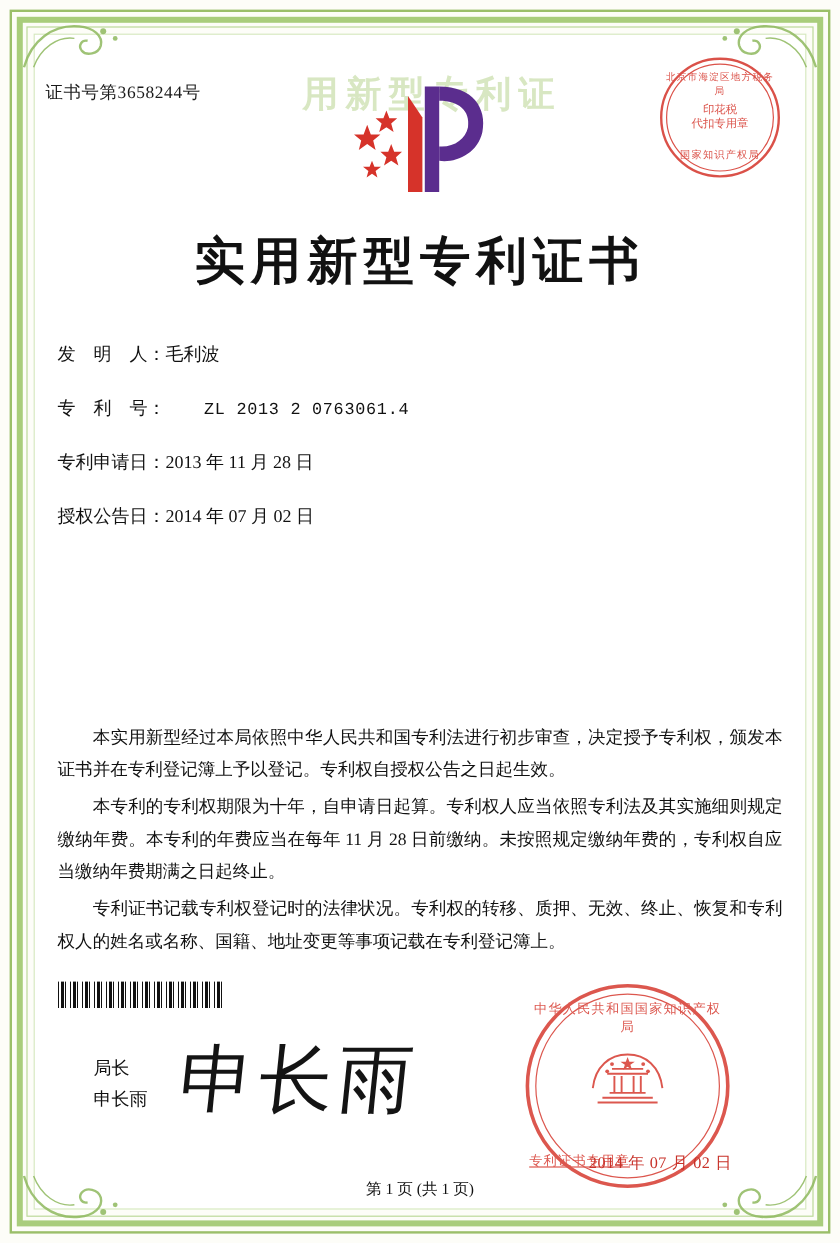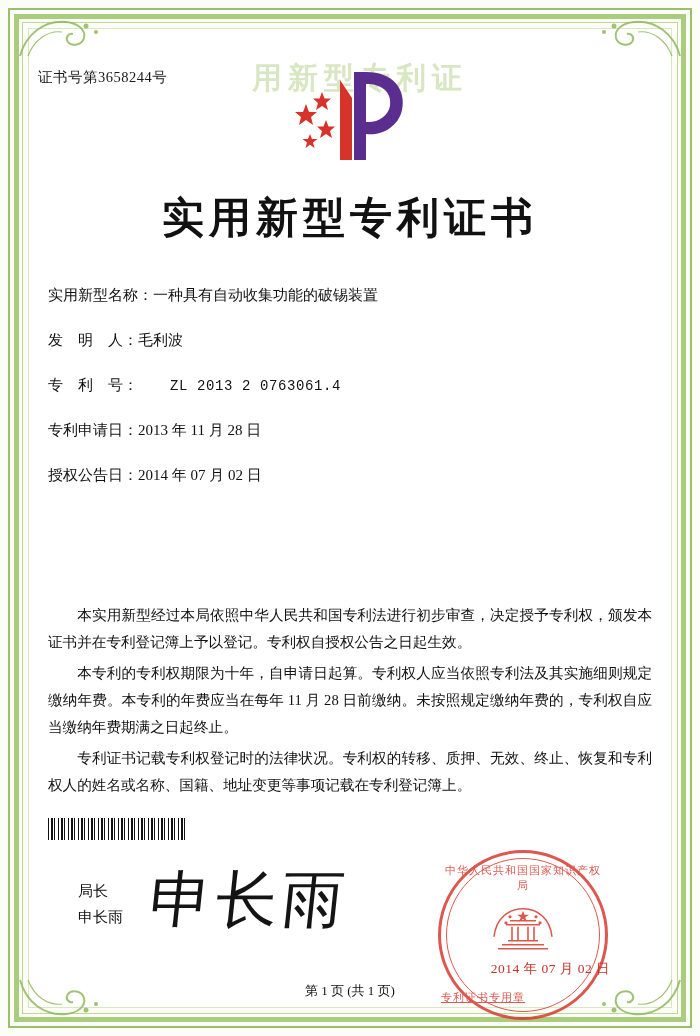--- a/index.html
+++ b/index.html
@@ -219,21 +219,21 @@
     color: #141414;
     font-family: "Liberation Serif", "DejaVu Serif", serif;
     letter-spacing: 4px;
     transform: skewX(-6deg);
     white-space: nowrap;
   }
 
   
   .seal-nat {
     position: absolute;
-    right: 62px; top: 820px;
+    right: 62px; top: 790px;
     width: 164px; height: 164px;
     border: 3px solid #d63a30;
     border-radius: 50%;
     color: #d63a30;
     opacity: .85;
   }
   .seal-nat .ring2 {
     position: absolute; left: 5px; top: 5px; right: 5px; bottom: 5px;
     border: 1px solid #d63a30; border-radius: 50%;
   }
@@ -326,27 +326,30 @@
 
         <g fill="#d6332a">
           <polygon points="24,42 27,50 35,50 29,55 31,63 24,58 17,63 19,55 13,50 21,50"></polygon>
           <polygon points="40,30 42.5,36.5 49,36.5 44,41 46,48 40,44 34,48 36,41 31,36.5 37.5,36.5"></polygon>
           <polygon points="44,58 46.5,64.5 53,64.5 48,69 50,76 44,72 38,76 40,69 35,64.5 41.5,64.5"></polygon>
           <polygon points="28,72 30,77 35.5,77 31,80.5 32.5,86 28,82.8 23.5,86 25,80.5 20.5,77 26,77"></polygon>
         </g>
       </svg>
     </div>
 
+    <div class="seal-top">
+      <div class="ring"></div>
+      <div class="arc-top">北京市海淀区地方税务局</div>
+      <div class="mid">印花税<br>代扣专用章</div>
+      <div class="arc-bot">国家知识产权局</div>
+    </div>
 
     <div class="title">实用新型专利证书</div>
 
     <div class="fields">
-      <div class="field-row">
-        <span class="lbl">实用新型名称：</span><span class="val">一种具有自动收集功能的破锡装置</span>
-      </div>
       <div class="field-row">
         <span class="lbl">发　明　人：</span><span class="val">毛利波</span>
       </div>
       <div class="field-row">
         <span class="lbl">专　利　号：</span><span class="val mono">ZL 2013 2 0763061.4</span>
       </div>
       <div class="field-row">
         <span class="lbl">专利申请日：</span><span class="val">2013 年 11 月 28 日</span>
       </div>
       <div class="field-row">

